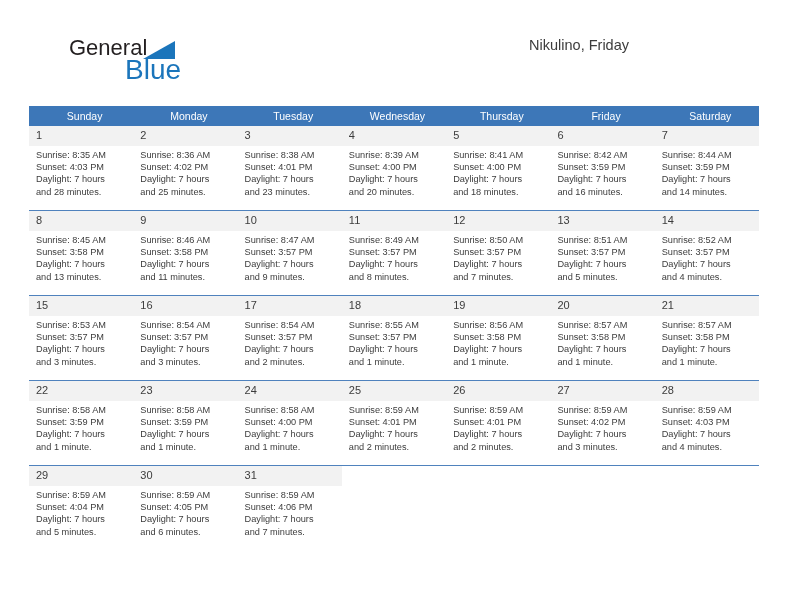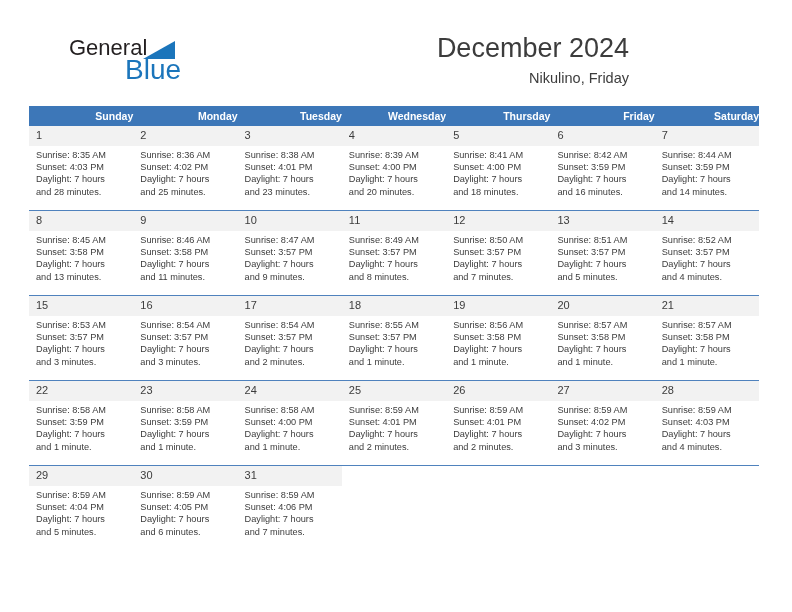--- a/index.html
+++ b/index.html
@@ -94,22 +94,22 @@
     left: 29px;
     top: 106px;
     width: 730px;
     border-collapse: collapse;
     table-layout: fixed;
   }
   .calendar th {
     background: #3d77b8;
     color: #ffffff;
     font-size: 10.5px;
-    font-weight: 700;
-    text-align: right;
+    font-weight: 400;
+    text-align: center;
     padding: 4px 0 4px 7px;
     height: 12px;
     border: none;
   }
   .calendar td {
     vertical-align: top;
     padding: 0;
     border: none;
     width: 104.28px;
   }
@@ -154,21 +154,20 @@
 
   <div class="header">
 
     <div class="brand">
       <span class="brand-general">General</span>
       <span class="brand-triangle"></span>
       <span class="brand-blue">Blue</span>
     </div>
 
     <div class="title-block">
-      <div class="cal-title">December 2024</div>
       <div class="cal-subtitle">Nikulino, Friday</div>
     </div>
 
   </div>
 
   <table class="calendar">
     <thead>
       <tr>
         <th>Sunday</th>
         <th>Monday</th>

